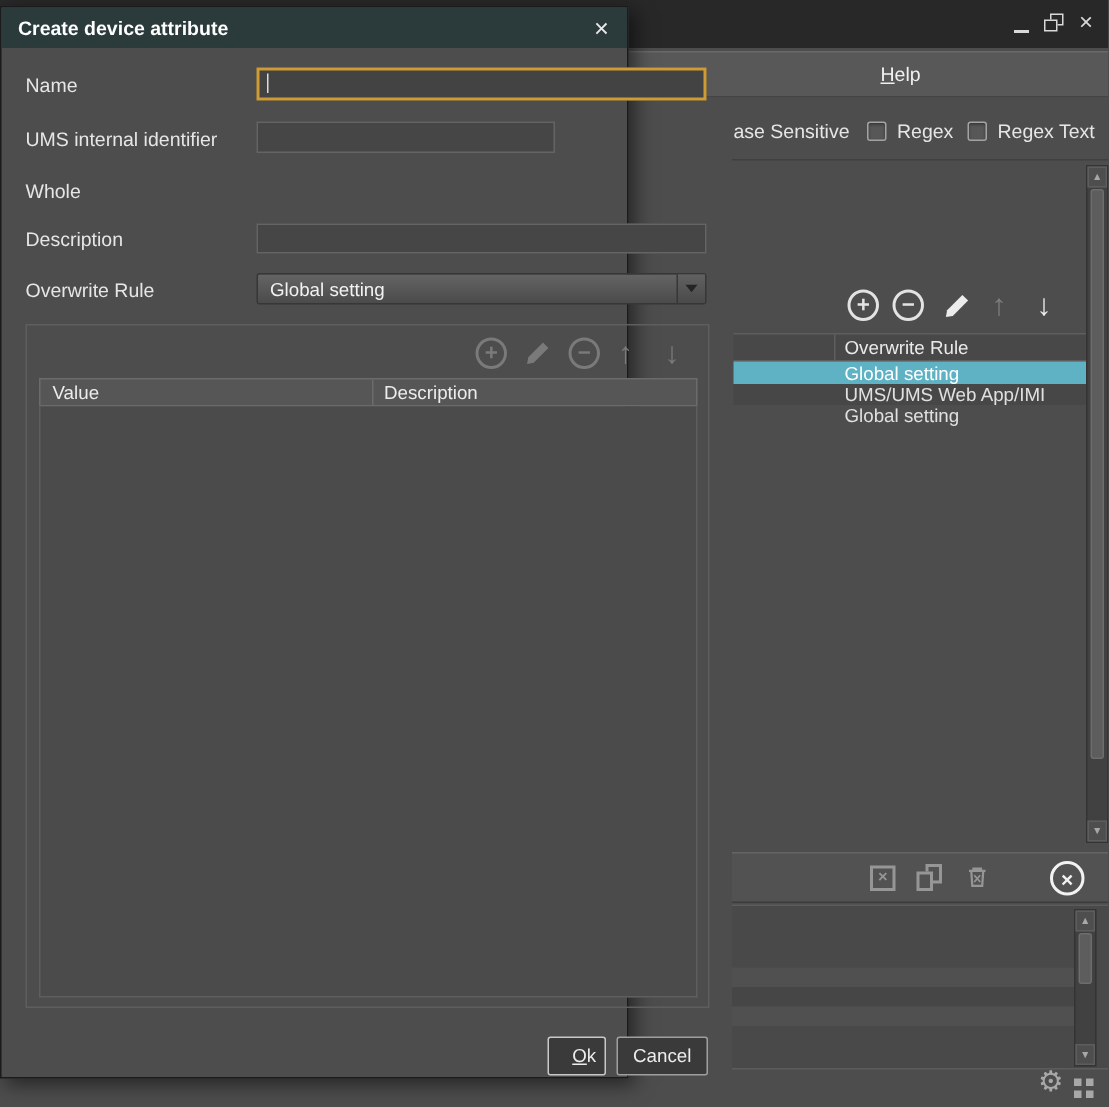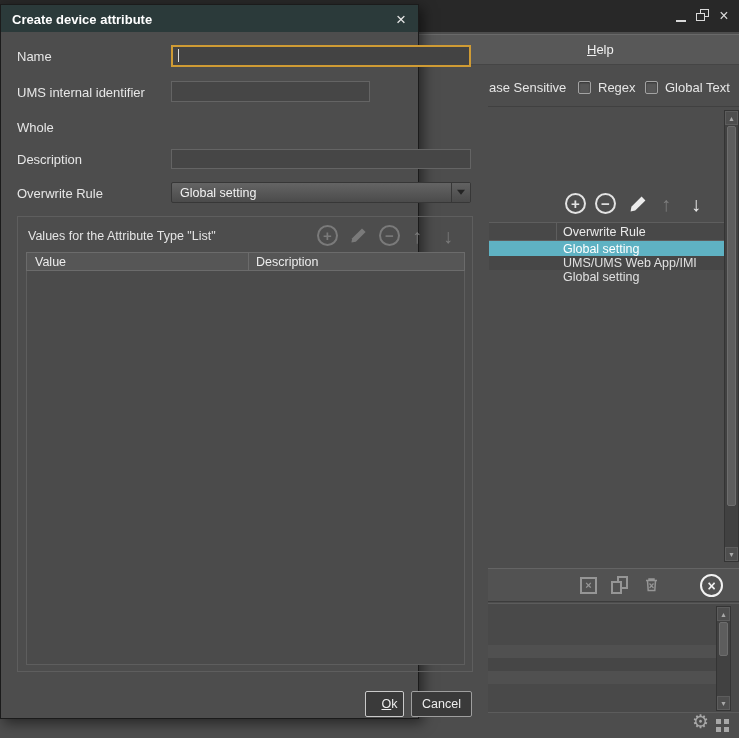--- a/index.html
+++ b/index.html
@@ -44,21 +44,21 @@
   <div class="abs" style="left:714px;top:6px;width:20px;height:20px;color:#d9d9d9;font-size:16px;display:flex;align-items:center;justify-content:center;line-height:1;">×</div>
 
   <div class="abs" style="left:0;top:34px;width:739px;height:31px;background:#585858;border-top:1px solid #696969;border-bottom:1px solid #454545;">
     <span class="abs mnemonic" style="left:587px;top:7px;font-size:13px;color:#f0f0f0;">Help</span>
   </div>
 
   <span class="abs lbl" style="left:489px;top:80px;">ase Sensitive</span>
   <span class="abs checkbox" style="left:578px;top:81px;"></span>
   <span class="abs lbl" style="left:598px;top:80px;">Regex</span>
   <span class="abs checkbox" style="left:645px;top:81px;"></span>
-  <span class="abs lbl" style="left:665px;top:80px;">Global Text</span>
+  <span class="abs lbl" style="left:665px;top:80px;">Regex Text</span>
 
   <span class="abs" style="left:488px;top:106px;width:251px;height:1px;background:#404040;"></span>
 
   <span class="abs cicon" style="left:565px;top:193px;width:21px;height:21px;color:#e3e3e3;">+</span>
   <span class="abs cicon" style="left:595px;top:193px;width:21px;height:21px;color:#e3e3e3;">−</span>
   <span class="abs" style="left:628px;top:194px;width:20px;height:20px;color:#ececec;">
     <svg width="20" height="20" viewBox="0 0 20 20">
         <path d="M13.6 2.6 L17.4 6.4 L7.2 16.6 L2.6 17.4 L3.4 12.8 Z" fill="currentColor"></path>
       </svg>
   </span>
@@ -145,21 +145,20 @@
     <span class="abs lbl" style="left:16px;top:147px;">Description</span>
     <input class="abs tf" style="left: 170px; top: 144px; width: 300px; height: 20px;" value="">
 
     <span class="abs lbl" style="left:16px;top:181px;">Overwrite Rule</span>
     <div class="abs combo" style="left:170px;top:177px;width:300px;height:21px;">
       <span class="combo-text">Global setting</span>
       <span class="combo-btn"></span>
     </div>
 
     <div class="abs" style="left:16px;top:211px;width:456px;height:456px;border:1px solid #5e5e5e;">
-      <span class="abs small" style="left:10px;top:12px;color:#e4e4e4;white-space:nowrap;">Values for the Attribute Type "List"</span>
 
       <span class="abs cicon" style="left:299px;top:8px;width:21px;height:21px;color:#7a7a7a;">+</span>
       <span class="abs" style="left:331px;top:9px;width:19px;height:19px;color:#7a7a7a;">
         <svg width="19" height="19" viewBox="0 0 19 19">
             <path d="M13 2.4 L16.6 6 L6.8 15.8 L2.4 16.6 L3.2 12.2 Z" fill="currentColor"></path>
           </svg>
       </span>
       <span class="abs cicon" style="left:361px;top:8px;width:21px;height:21px;color:#7a7a7a;">−</span>
       <span class="abs arrow" style="left:394px;top:9px;color:#7a7a7a;">↑</span>
       <span class="abs arrow" style="left:425px;top:9px;color:#7a7a7a;">↓</span>

